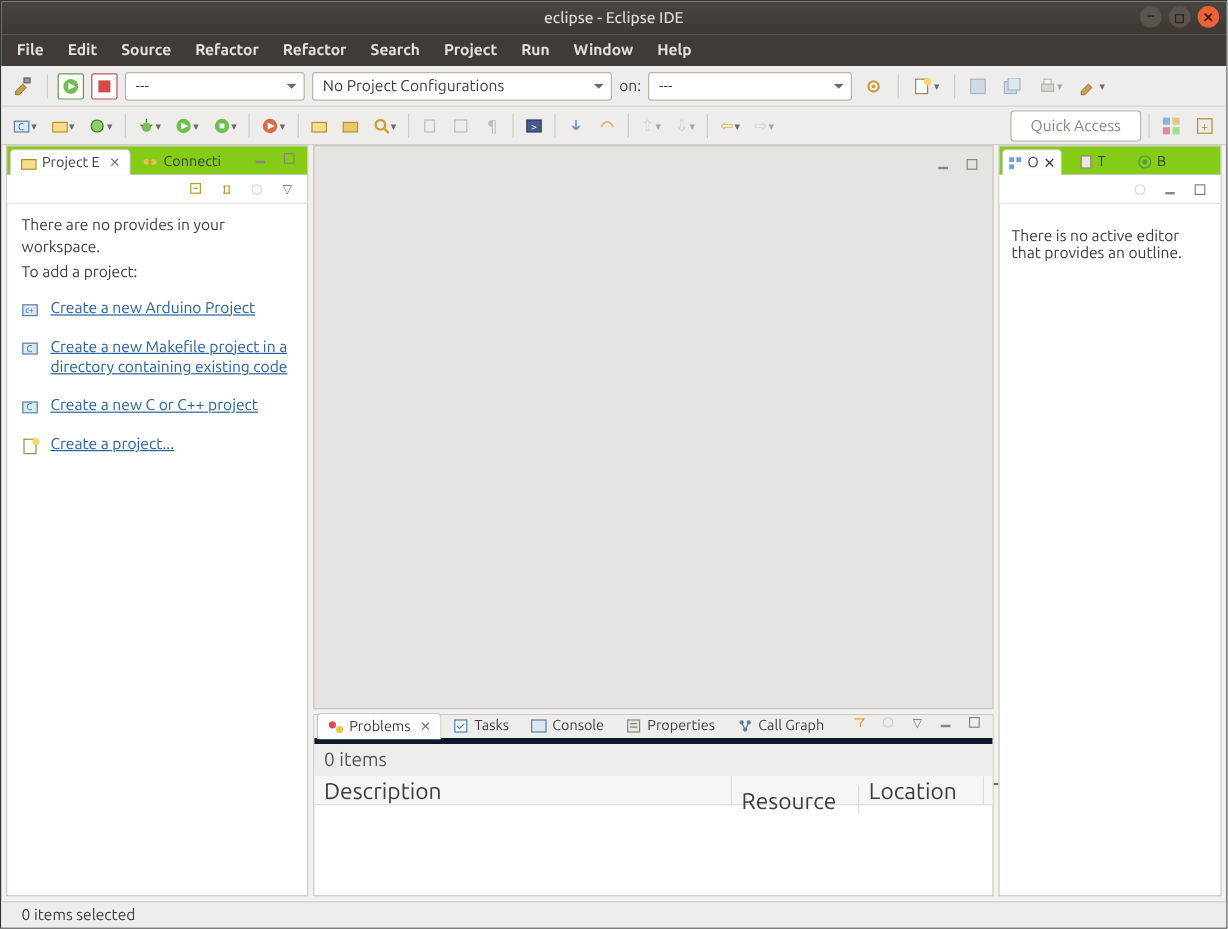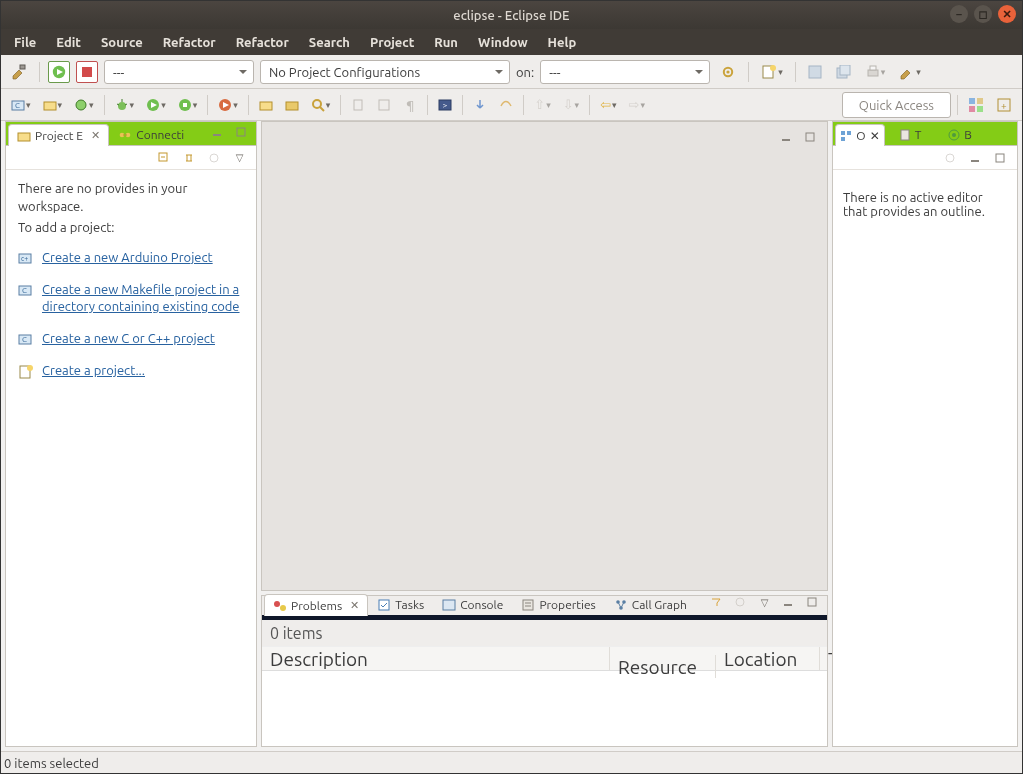--- a/index.html
+++ b/index.html
@@ -172,21 +172,21 @@
     gap:4px; font-size:12px; border:1px solid transparent; border-bottom:none;
   }
   .rtab.active{
     background:#fff; border-color:#c9c5bf; border-top-left-radius:4px; border-top-right-radius:4px;
     position:relative; top:1px;
   }
   .outline-body{flex:1; padding:20px 10px; font-size:13px;}
   
   .statusbar{
     height:22px; background:#efedeb; border-top:1px solid #d0ccc7;
-    display:flex; align-items:center; padding:0 3px; font-size:13px;
+    display:flex; align-items:center; padding:0 17px; font-size:13px;
   }
   .chev{font-size:9px; color:#6e6a64; padding-left:1px; vertical-align:middle;}
   svg{display:block;}
 </style>
 </head>
 <body>
 
 <div class="window">
 
   <div class="titlebar">

